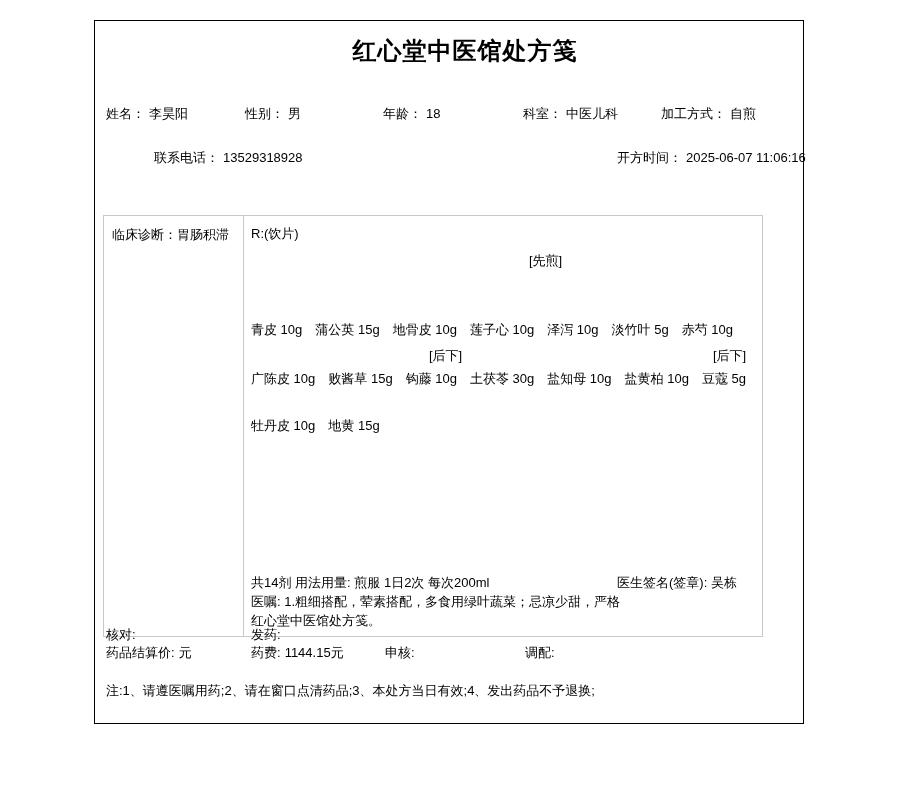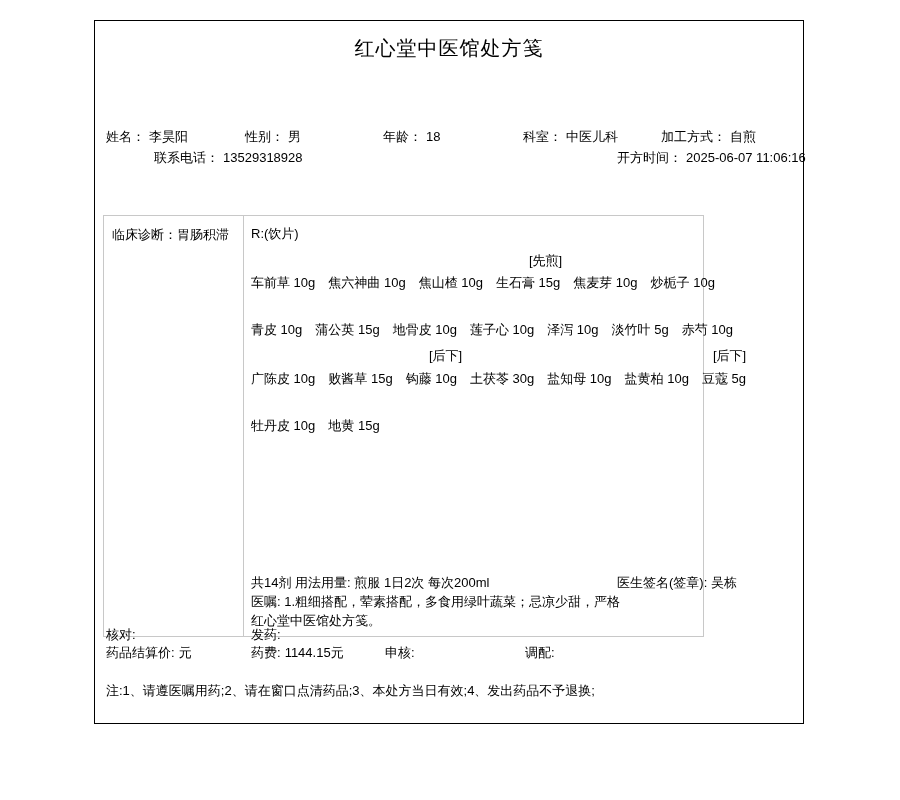--- a/index.html
+++ b/index.html
@@ -6,35 +6,35 @@
   body {
     width:900px; height:800px; background:#ffffff; color:#000000;
     font-family:"Liberation Sans","DejaVu Sans",sans-serif;
     font-size:13px; position:relative; overflow:hidden;
   }
   .sheet {
     position:absolute; left:94px; top:20px; width:710px; height:704px;
     border:1px solid #000000; background:#ffffff; box-sizing:border-box;
   }
   .title {
-    position:absolute; top:14px; left:0; width:100%; text-align:center;
-    font-size:20px; font-weight:normal; letter-spacing:1px;
+    position:absolute; top:14px; left:16px; width:100%; text-align:center;
+    font-size:24px; font-weight:bold; letter-spacing:1px;
   }
   .pos { position:absolute; white-space:nowrap; line-height:16px; }
   .fval { margin-left:4px; }
 
   
-  .r1 { top:108px; }  .r2 { top:129px;margin-left:48px; }
+  .r1 { top:85px; }  .r2 { top:129px;margin-left:48px; }
   .c-name  { left:11px; }  .c-gender { left:150px; } .c-age { left:288px; }
   .c-dept  { left:428px; } .c-proc   { left:566px; }
   .c-phone { left:11px; }  .c-rxno   { left:163px; } .c-time { left:474px; }
 
   
   .rx-table {
-    position:absolute; left:8px; top:194px; width:601px; height:422px;
+    position:absolute; left:8px; top:194px; width:660px; height:422px;
     border:1px solid #c8c8c8; box-sizing:border-box; background:#ffffff;
   }
   .diag-cell {
     position:absolute; left:0; top:0; width:140px; height:100%;
     border-right:1px solid #c8c8c8; box-sizing:border-box;
     padding:10px 8px 0 8px; line-height:17px;
   }
   .rx-cell { position:absolute; left:140px; top:0; right:0; bottom:0; }
 
   .rx-header { top:10px; left:7px; }
@@ -74,21 +74,20 @@
   <div class="pos r2 c-phone"><span>联系电话：</span><span class="fval">13529318928</span></div>
   <div class="pos r2 c-time"><span>开方时间：</span><span class="fval">2025-06-07 11:06:16</span></div>
 
   <div class="rx-table">
     <div class="diag-cell"><span>临床诊断：</span><span>胃肠积滞</span></div>
 
     <div class="rx-cell">
       <div class="pos rx-header">R:(饮片)</div>
 
       <div class="pos dlabel-xj">[先煎]</div>
-      <div class="pos hl1"><span class="herb">车前草 10g</span><span class="herb">焦六神曲 10g</span><span class="herb">焦山楂 10g</span><span class="herb">生石膏 15g</span><span class="herb">焦麦芽 10g</span><span class="herb">炒栀子 10g</span></div>
 
       <div class="pos hl2"><span class="herb">青皮 10g</span><span class="herb">蒲公英 15g</span><span class="herb">地骨皮 10g</span><span class="herb">莲子心 10g</span><span class="herb">泽泻 10g</span><span class="herb">淡竹叶 5g</span><span class="herb">赤芍 10g</span></div>
 
       <div class="pos dlabel-hx1">[后下]</div>
       <div class="pos dlabel-hx2">[后下]</div>
       <div class="pos hl3"><span class="herb">广陈皮 10g</span><span class="herb">败酱草 15g</span><span class="herb">钩藤 10g</span><span class="herb">土茯苓 30g</span><span class="herb">盐知母 10g</span><span class="herb">盐黄柏 10g</span><span class="herb">豆蔻 5g</span></div>
 
       <div class="pos hl4"><span class="herb">牡丹皮 10g</span><span class="herb">地黄 15g</span></div>
 
       <div class="pos usage">共14剂 用法用量: 煎服 1日2次 每次200ml</div>

